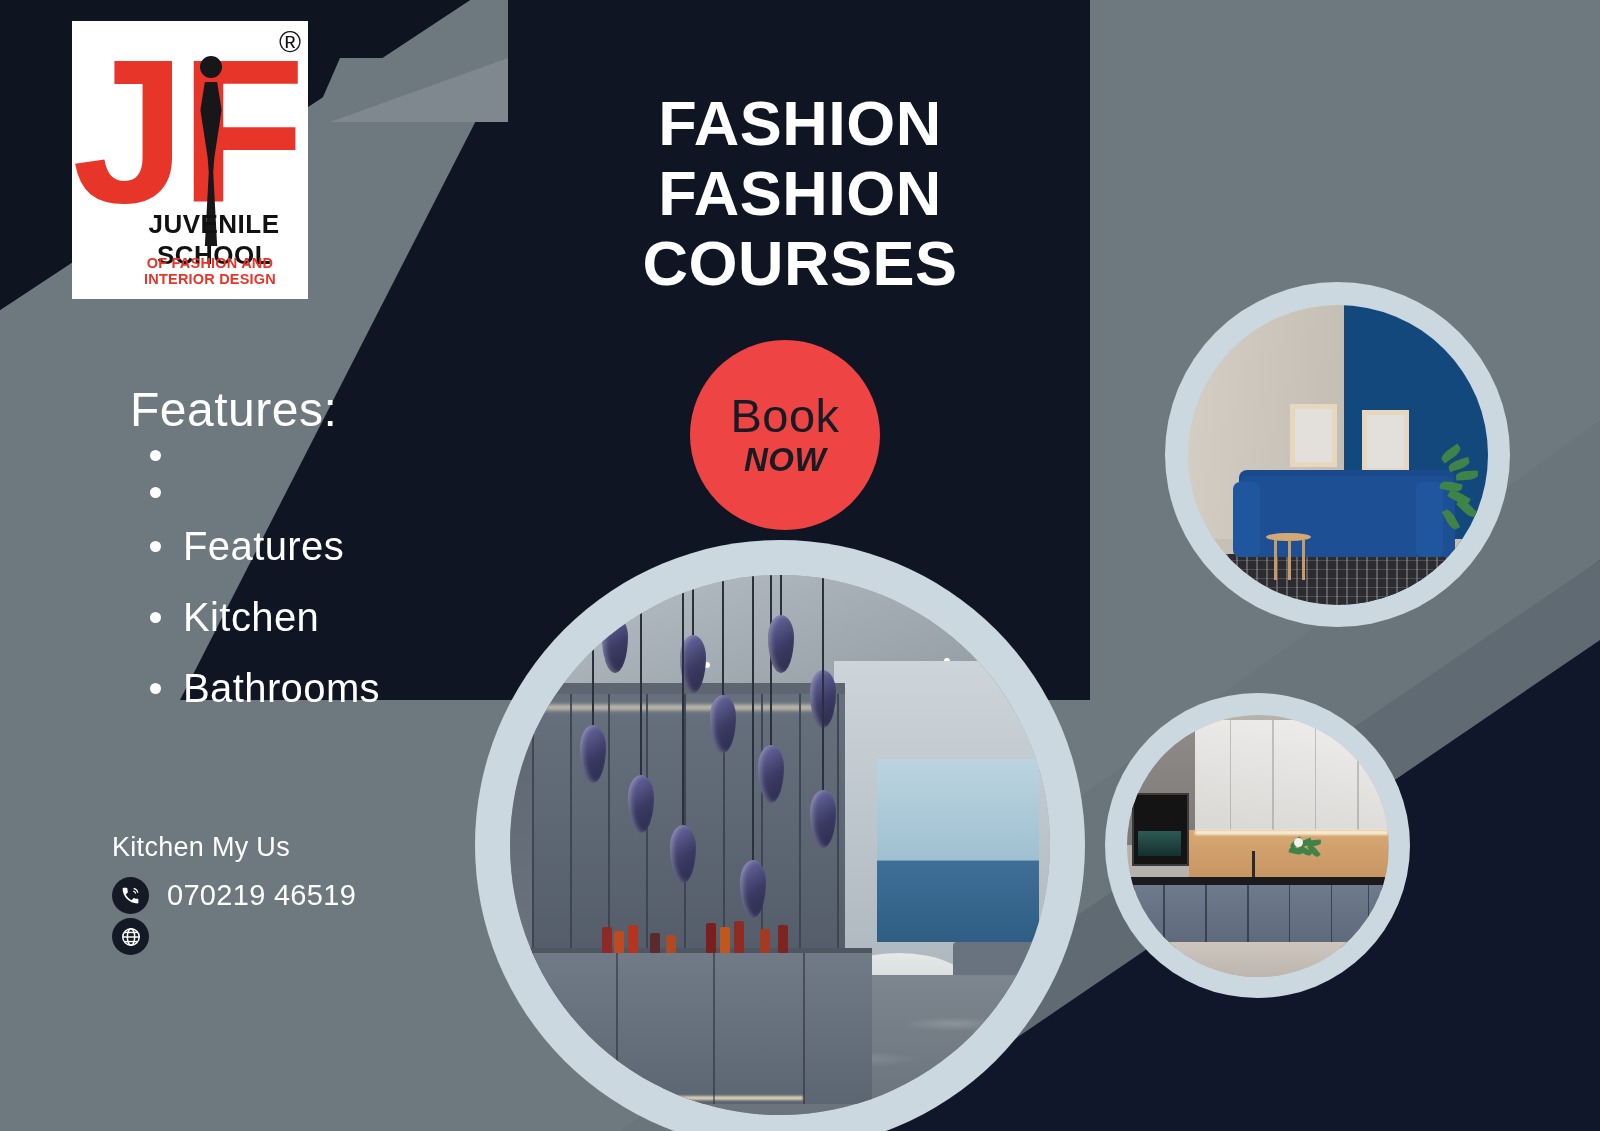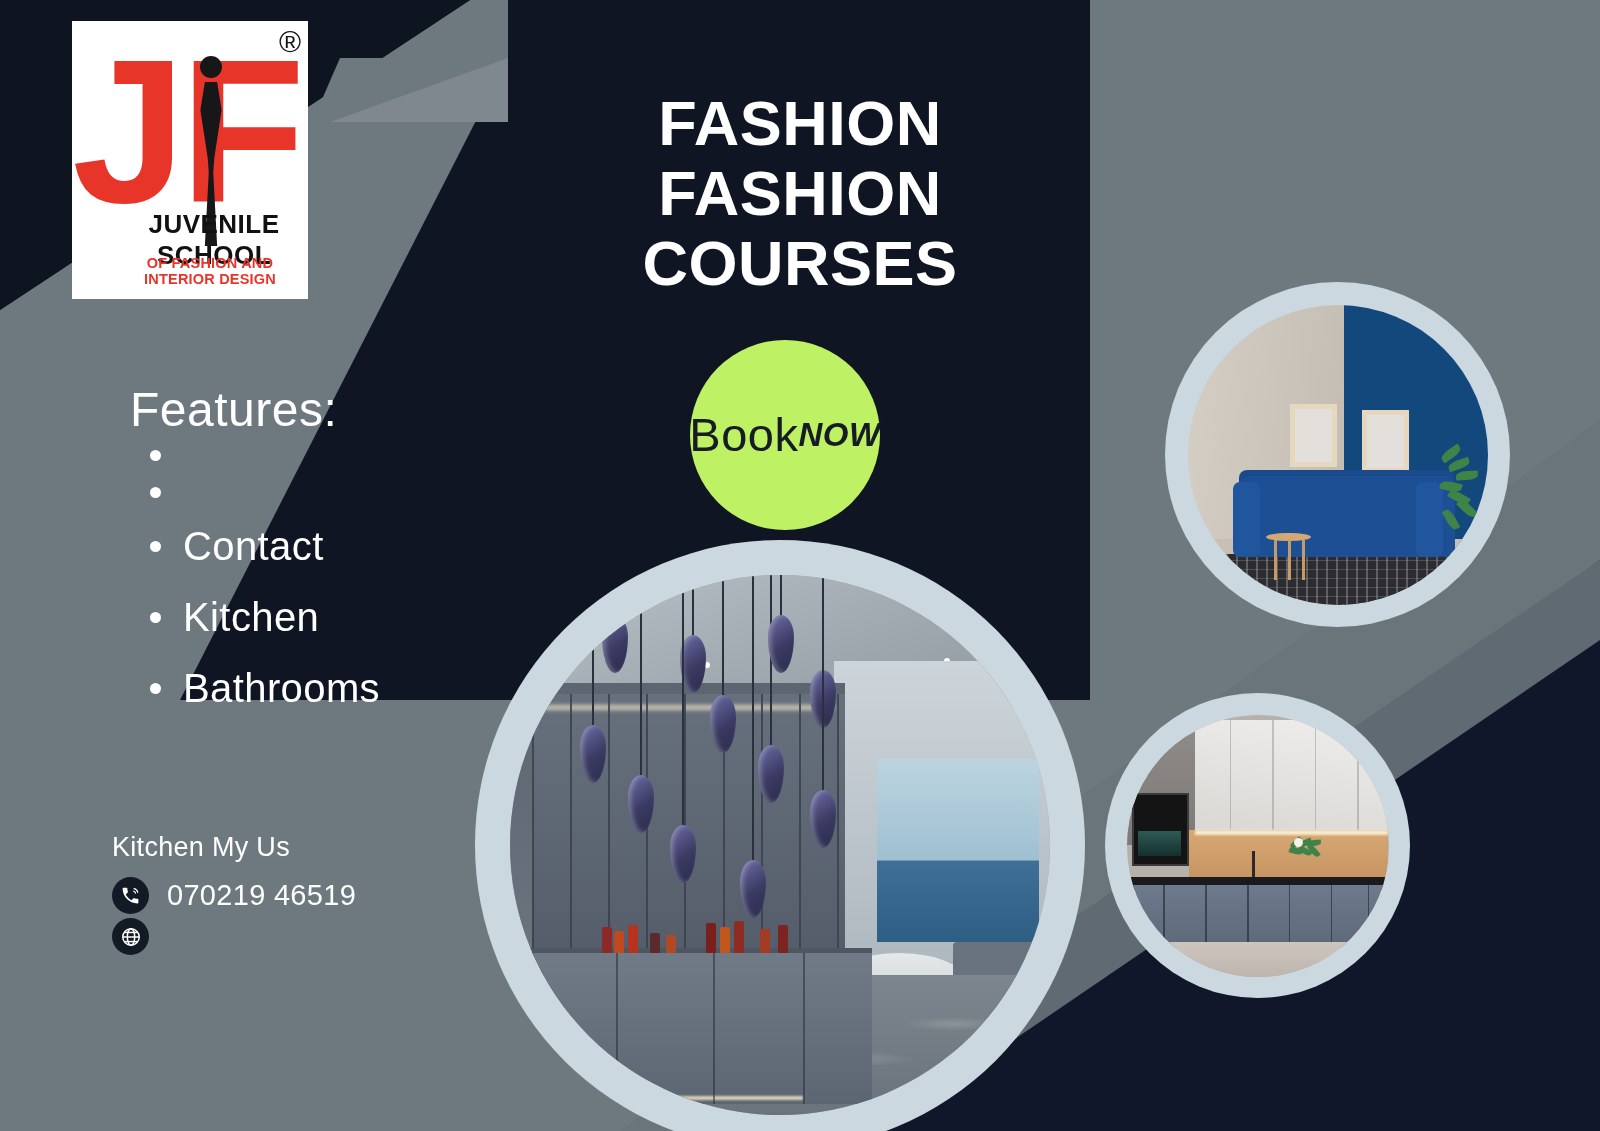--- a/index.html
+++ b/index.html
@@ -134,22 +134,22 @@
     line-height:70px;
     letter-spacing:0.5px;
   }
   .headline .ln { display:block; }
 
   
   .book-badge {
     position:absolute; left:690px; top:340px;
     width:190px; height:190px;
     border-radius:50%;
-    background:#bef264;
-    display:flex; flex-direction:row;
+    background:#ef4444;
+    display:flex; flex-direction:column;
     align-items:center; justify-content:center;
   }
   .book-badge .bk {
     font-size:47px; color:#161b24; font-weight:400;
     line-height:50px; letter-spacing:0.5px;
   }
   .book-badge .nw {
     font-size:33px; color:#161b24; font-weight:bold;
     font-style:italic; line-height:38px; letter-spacing:0.5px;
   }
@@ -321,21 +321,21 @@
   <div class="features-title">Features:</div>
   <ul class="features-list">
     <li>
       <span class="dot"></span>
     </li>
     <li>
       <span class="dot"></span>
     </li>
     <li>
       <span class="dot"></span>
-      <span>Contact</span>
+      <span>Features</span>
     </li>
     <li>
       <span class="dot"></span>
       <span>Kitchen</span>
     </li>
     <li>
       <span class="dot"></span>
       <span>Bathrooms</span>
     </li>
   </ul>

